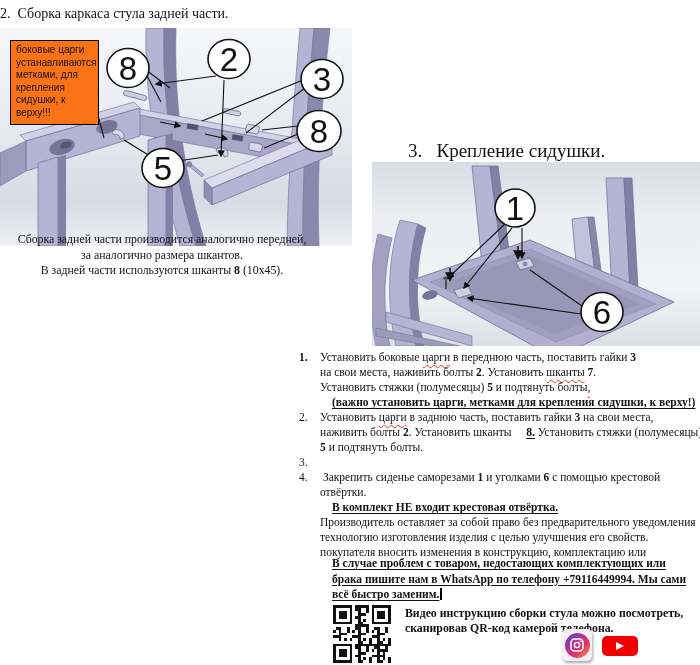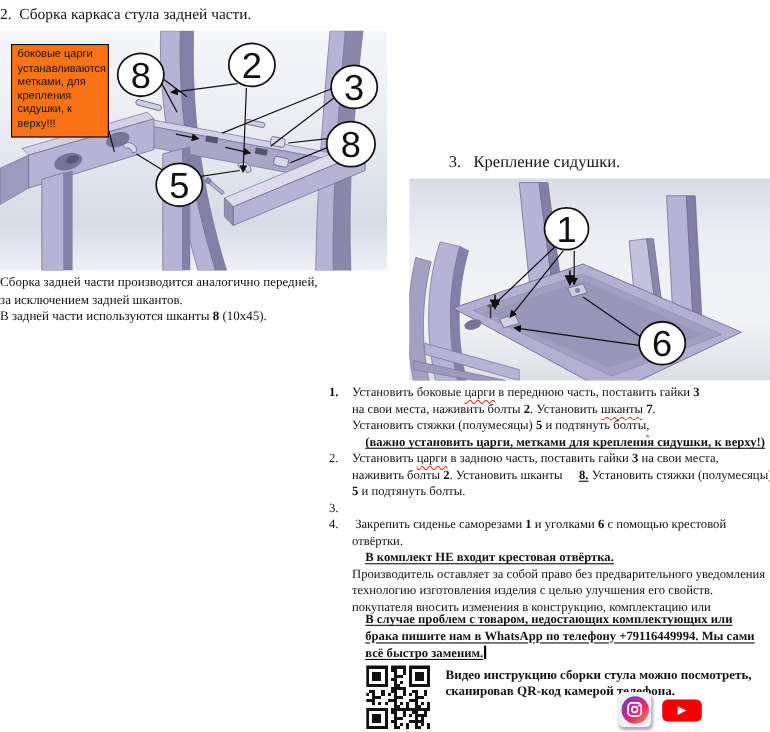--- a/index.html
+++ b/index.html
@@ -1,29 +1,29 @@
 <!DOCTYPE html>
 <html><head>
 <meta charset="utf-8">
 <style>
   html,body{margin:0;padding:0;background:#fff;}
   .page{position:relative;width:700px;height:665px;background:#ffffff;overflow:hidden;
         font-family:"Liberation Serif",serif;color:#121212;}
 
   .h2{position:absolute;left:0;top:6px;width:432px;font-size:14px;}
-  .h3{position:absolute;left:408px;top:140px;font-size:15px;}
+  .h3{position:absolute;left:408px;top:140px;font-size:19px;}
 
   .diag1{position:absolute;left:0;top:28px;}
   .diag2{position:absolute;left:372px;top:162px;}
 
   .notebox{position:absolute;left:10px;top:40px;width:79px;background:#f97316;
            border:1.6px solid #000;padding:3px 3px 4px 5px;
            font-family:"Liberation Sans",sans-serif;font-size:10px;line-height:12.6px;}
 
-  .caption{position:absolute;left:0;top:249px;width:324px;
+  .caption{position:absolute;left:0;top:232px;width:324px;text-align:center;
            font-size:11.8px;line-height:15.5px;}
 
   .instructions{position:absolute;left:299px;top:350px;font-size:11.5px;line-height:15px;}
   .item{display:flex;}
   .inum{width:21px;flex:none;}
   .inum.bold{font-weight:bold;}
   .ln{white-space:nowrap;height:15px;}
 
   .st-b{font-weight:bold;}
   .st-bu{font-weight:bold;text-decoration:underline;text-underline-offset:2px;padding-left:12px;}
@@ -157,21 +157,21 @@
         <ellipse cx="163" cy="140" rx="21" ry="19.5" fill="#fff" stroke="#111" stroke-width="1.6"></ellipse>
         <text x="163" y="152">5</text>
       </g>
     </g>
   </svg>
 
   <div class="notebox">боковые царги устанавливаются метками, для крепления сидушки, к верху!!!</div>
 
   <div class="caption">
     <div class="cap-ln"><span>Сборка задней части производится аналогично передней,</span></div>
-    <div class="cap-ln"><span>за исключением задней шкантов.</span></div>
+    <div class="cap-ln"><span>за аналогично размера шкантов.</span></div>
     <div class="cap-ln"><span>В задней части используются шканты </span><span class="st-b">8</span><span> (10x45).</span></div>
   </div>
 
   <div class="h3">3.&nbsp;&nbsp;&nbsp;Крепление сидушки.</div>
 
   <svg class="diag2" width="328" height="184" viewBox="0 0 328 184">
     <defs>
       <linearGradient id="bg2" x1="0" y1="0" x2="0" y2="1">
         <stop offset="0" stop-color="#d8dce3"></stop>
         <stop offset="0.3" stop-color="#eceef3"></stop>

